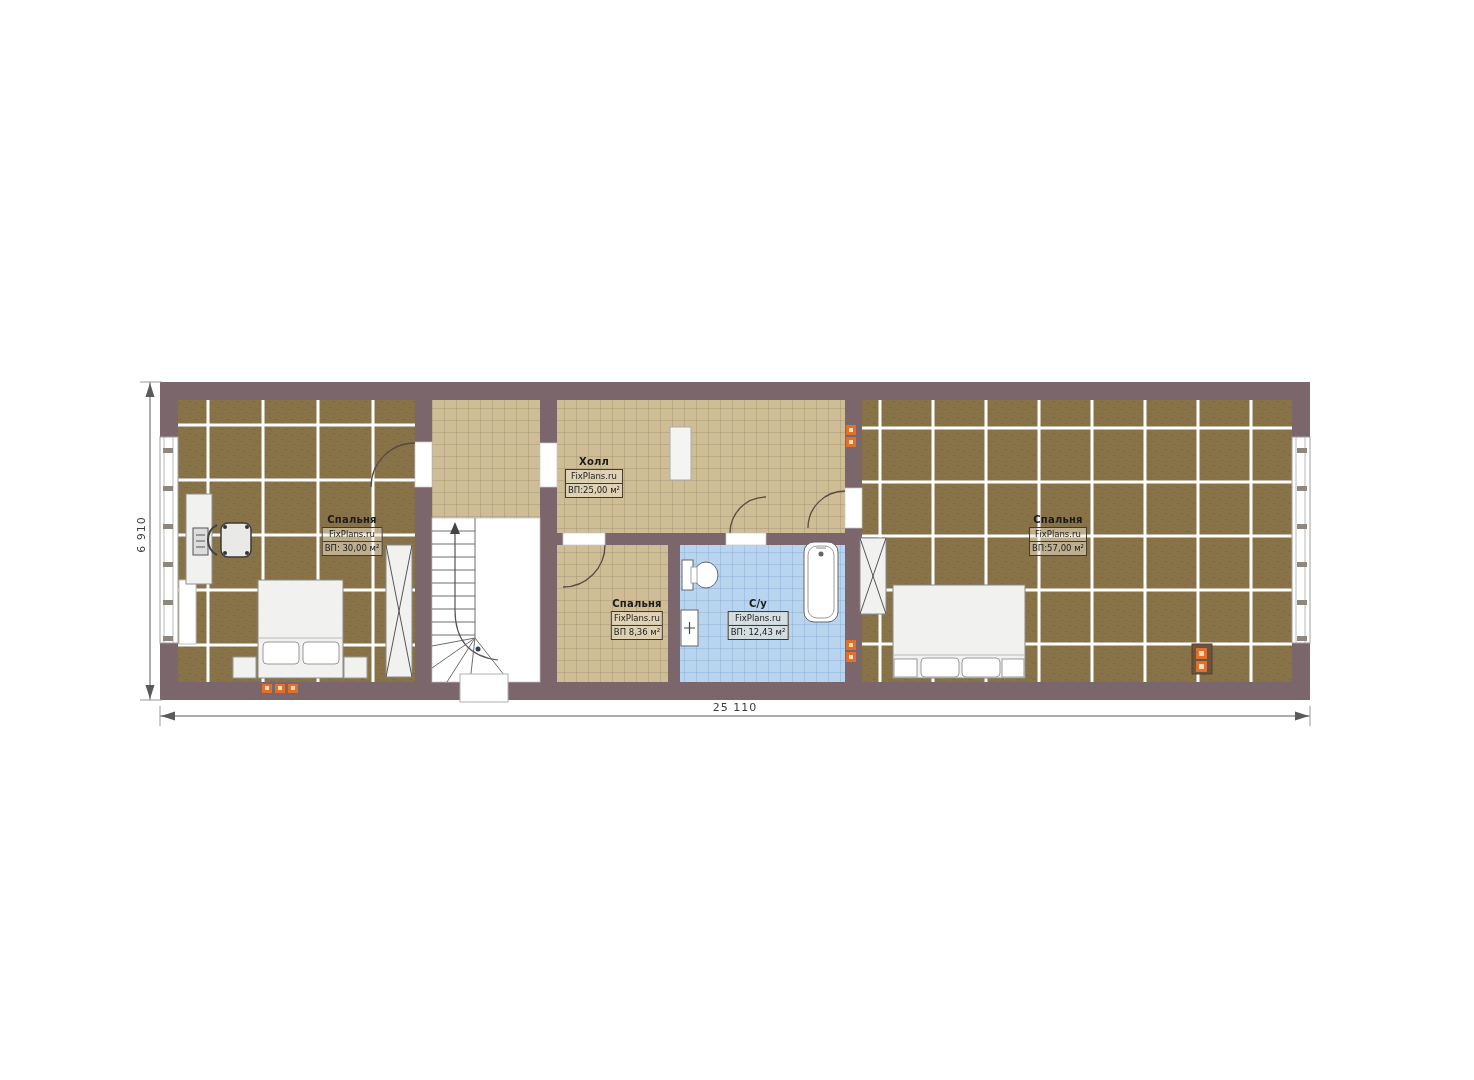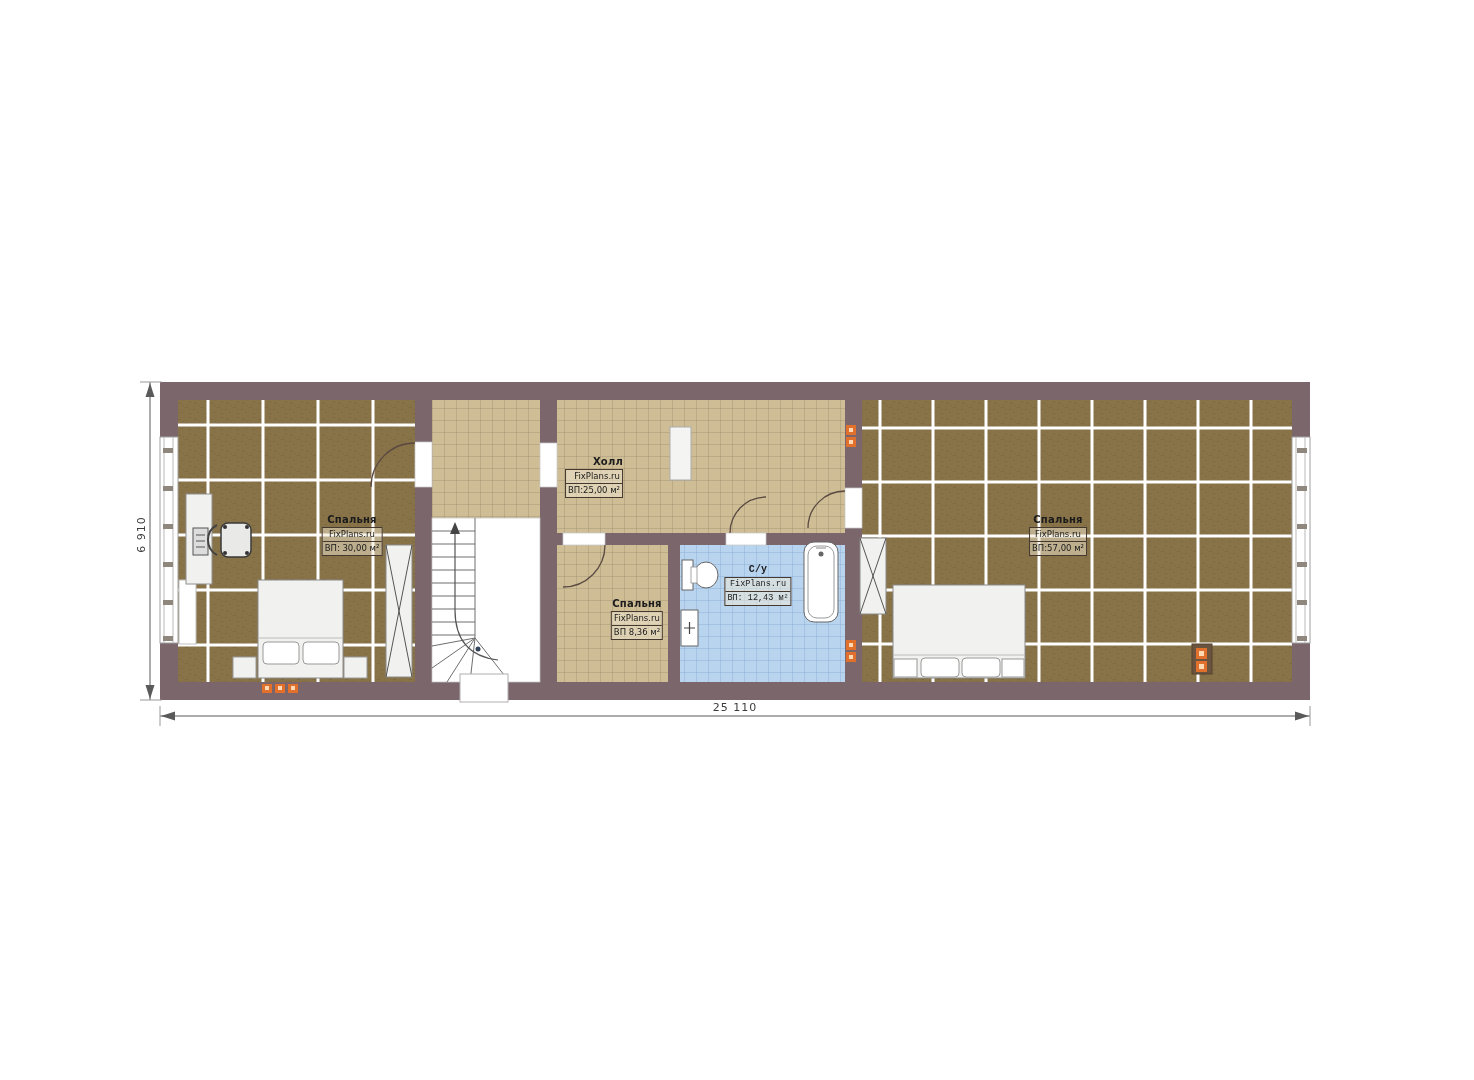--- a/index.html
+++ b/index.html
@@ -254,37 +254,37 @@
 </svg>
 
 <div class="room-label" style="left:352px; top:514px;">
   <div class="room-name">Спальня</div>
   <div class="label-box">
     <div class="row">FixPlans.ru</div>
     <div class="row">ВП: 30,00 м²</div>
   </div>
 </div>
 
-<div class="room-label" style="left:594px; top:456px;text-align:right;">
+<div class="room-label" style="left:594px; top:456px;">
   <div class="room-name">Холл</div>
   <div class="label-box">
     <div class="row">FixPlans.ru</div>
     <div class="row">ВП:25,00 м²</div>
   </div>
 </div>
 
 <div class="room-label" style="left:637px; top:598px;">
   <div class="room-name">Спальня</div>
   <div class="label-box">
     <div class="row">FixPlans.ru</div>
     <div class="row">ВП 8,36 м²</div>
   </div>
 </div>
 
-<div class="room-label" style="left:758px; top:564px;font-family:Liberation Mono, monospace;">
+<div class="room-label" style="left:758px; top:598px;">
   <div class="room-name">С/у</div>
   <div class="label-box">
     <div class="row">FixPlans.ru</div>
     <div class="row">ВП: 12,43 м²</div>
   </div>
 </div>
 
 <div class="room-label" style="left:1058px; top:514px;">
   <div class="room-name">Спальня</div>
   <div class="label-box">

